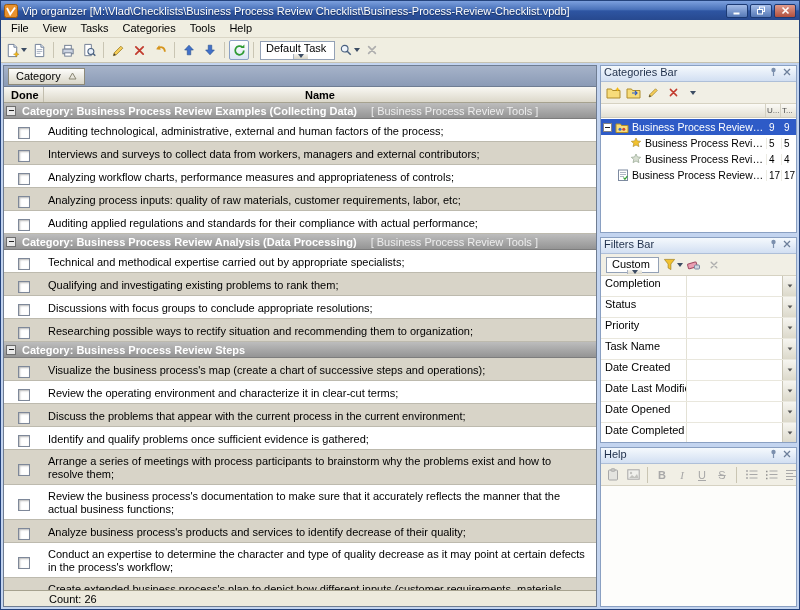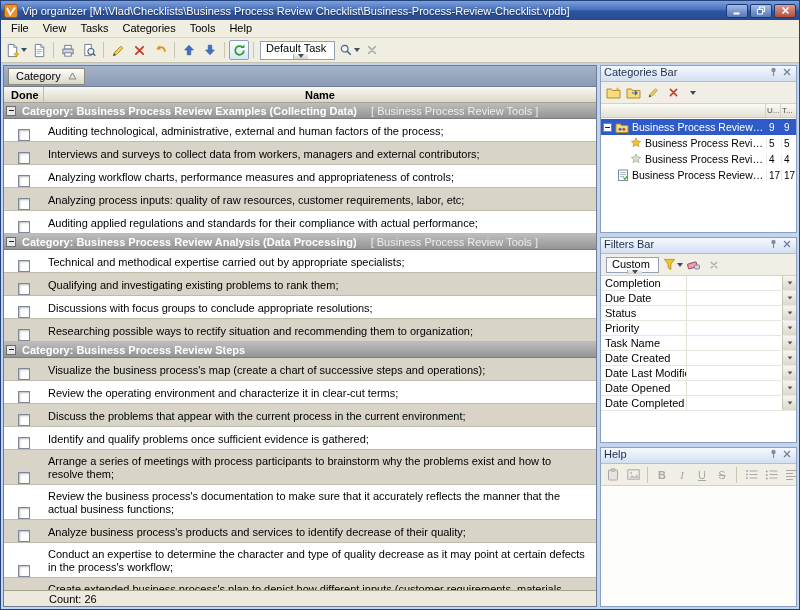--- a/index.html
+++ b/index.html
@@ -55,21 +55,21 @@
   .name-col { flex:1; display:flex; align-items:center; justify-content:center; }
   .grid-rows { flex:1; overflow:hidden; background:#fff; }
   .cat-row { height:16px; display:flex; align-items:center; gap:6px; padding-left:2px;
              background:linear-gradient(#bdbdbd,#949494); border-bottom:1px solid #7d7d7d;
              color:#fff; white-space:nowrap; overflow:hidden; }
   .collapse-box { width:10px; height:10px; flex:0 0 10px; background:#e9e9e9; border:1px solid #6e6e6e;
                   display:flex; align-items:center; justify-content:center; }
   .collapse-box .minus { width:5px; height:1px; background:#222; }
   .cat-text { font-weight:bold; }
   .cat-tools { color:#ededed; margin-left:8px; }
-  .task-row { display:flex; align-items:flex-end; min-height:23px; border-bottom:1px solid #bdbaae; background:#fff; }
+  .task-row { display:flex; align-items:center; min-height:23px; border-bottom:1px solid #bdbaae; background:#fff; }
   .task-row.shade { background:#d8d4c8; }
   .done-cell { width:40px; flex:0 0 40px; display:flex; justify-content:center; padding-top:5px; }
   .checkbox { width:12px; height:12px; background:#fff; border:1px solid #7e8899;
               box-shadow:inset 1px 1px 2px rgba(0,0,0,.28); }
   .name-cell { flex:1; padding:5px 8px 3px 4px; line-height:13px; }
   .grid-status { height:16px; flex:0 0 16px; background:#edeadd; border-top:1px solid #a6a28f;
                  display:flex; align-items:center; padding-left:45px; }
 
   
   .right { flex:1; display:flex; flex-direction:column; gap:4px; min-width:0; }
@@ -100,21 +100,21 @@
   .tree-row.selected .tr-count { border-left-color:#2e5bc7; }
   .expander { width:9px; height:9px; flex:0 0 9px; background:#fff; border:1px solid #848484;
               display:flex; align-items:center; justify-content:center; }
   .expander .minus { width:5px; height:1px; background:#222; }
   .spacer11 { width:11px; flex:0 0 11px; }
   .indent { width:24px; flex:0 0 24px; }
   .ticon { display:flex; align-items:center; }
 
   .panel.filters { flex:0 0 206px; }
   .filter-rows { flex:1; overflow:hidden; }
-  .filter-row { height:15px; display:flex; border-bottom:1px solid #e9e7dd; }
+  .filter-row { height:21px; display:flex; border-bottom:1px solid #e9e7dd; }
   .f-label { width:86px; flex:0 0 86px; padding:1px 0 0 4px; border-right:1px solid #e3e1d5;
              white-space:nowrap; overflow:hidden; }
   .f-value { flex:1; position:relative; background:#fff; }
   .f-drop { position:absolute; right:0; top:0; bottom:0; width:14px;
             background:linear-gradient(#f6f5f0,#dcd9cb); border-left:1px solid #cac6b6;
             display:flex; align-items:center; justify-content:center; }
   .f-drop .caret { border-top-color:#555; transform:scale(.8); }
 
   .panel.note { flex:1; }
   .note-toolbar { color:#a8a8a8; }
@@ -294,21 +294,21 @@
           <div class="task-row">
             <div class="done-cell">
               <span class="checkbox"></span>
             </div>
             <div class="name-cell">Analyzing workflow charts, performance measures and appropriateness of controls;</div>
           </div>
           <div class="task-row shade">
             <div class="done-cell">
               <span class="checkbox"></span>
             </div>
-            <div class="name-cell">Analyzing process inputs: quality of raw resources, customer requirements, labor, etc;</div>
+            <div class="name-cell">Analyzing process inputs: quality of raw materials, customer requirements, labor, etc;</div>
           </div>
           <div class="task-row">
             <div class="done-cell">
               <span class="checkbox"></span>
             </div>
             <div class="name-cell">Auditing applied regulations and standards for their compliance with actual performance;</div>
           </div>
           <div class="cat-row">
             <span class="collapse-box">
               <span class="minus"></span>
@@ -561,28 +561,20 @@
         <div class="filter-rows" id="filter-rows">
             <div class="filter-row">
               <span class="f-label">Completion</span>
               <span class="f-value">
                 <span class="f-drop">
                   <span class="caret"></span>
                 </span>
               </span>
             </div>
             <div class="filter-row">
-              <span class="f-label">Due Date</span>
-              <span class="f-value">
-                <span class="f-drop">
-                  <span class="caret"></span>
-                </span>
-              </span>
-            </div>
-            <div class="filter-row">
               <span class="f-label">Status</span>
               <span class="f-value">
                 <span class="f-drop">
                   <span class="caret"></span>
                 </span>
               </span>
             </div>
             <div class="filter-row">
               <span class="f-label">Priority</span>
               <span class="f-value">

